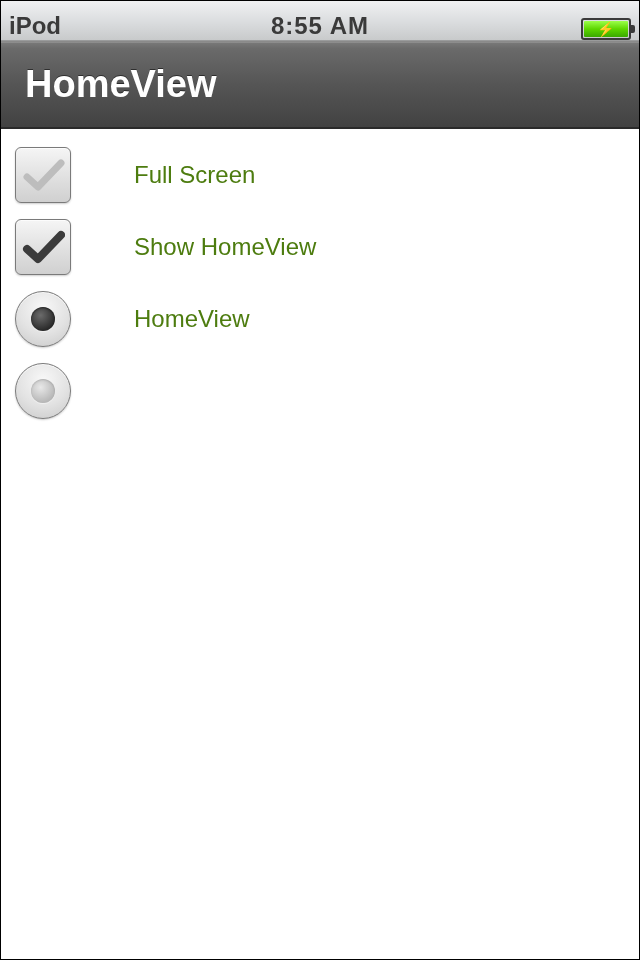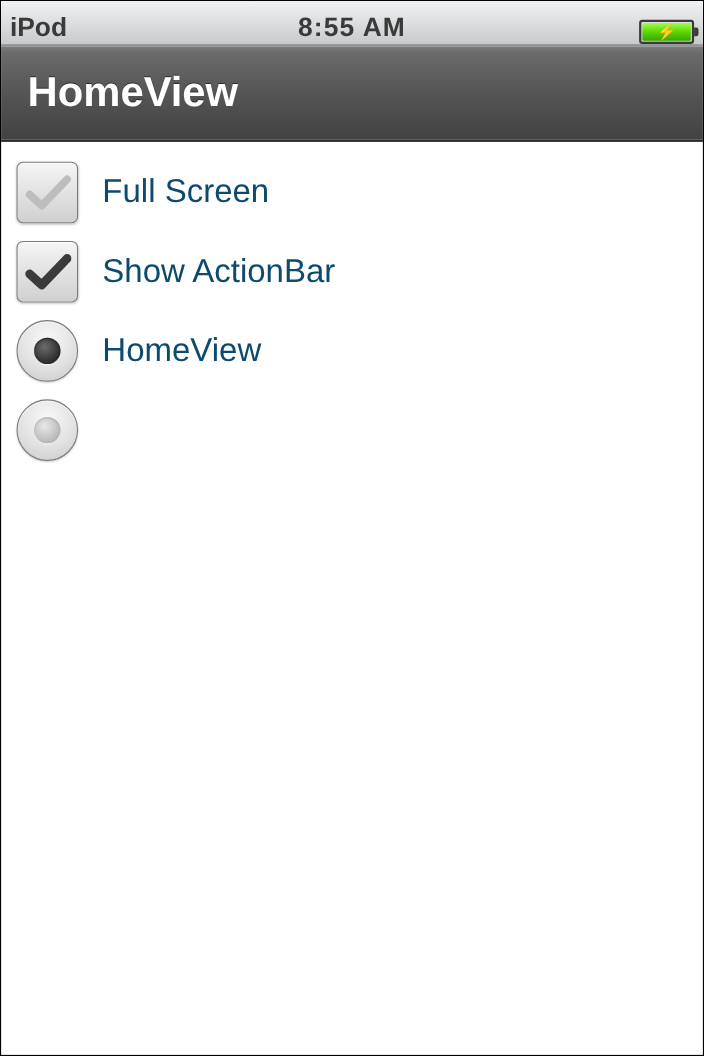--- a/index.html
+++ b/index.html
@@ -104,22 +104,23 @@
     }
     .radio-dot.selected {
       background: radial-gradient(circle at 40% 35%, #6b6b6b 0%, #2b2b2b 70%);
       box-shadow: 0 1px 1px rgba(255,255,255,0.5), inset 0 1px 2px rgba(0,0,0,0.5);
     }
     .radio-dot.unselected {
       background: radial-gradient(circle at 40% 35%, #e8e8e8 0%, #b8b8b8 70%);
       box-shadow: 0 1px 1px rgba(255,255,255,0.5), inset 0 1px 2px rgba(0,0,0,0.15);
     }
     .label {
-      font-size: 30px;
-      color: #0c4a6e;
+      font-size: 24px;
+      color: #4d7c0f;
+      margin-left: 41px;
     }
   </style>
 </head>
 <body>
 
 <div class="status-bar">
   <div class="status-left">iPod</div>
   <div class="status-center">8:55 AM</div>
   <div class="status-right">
     <span class="battery">
@@ -144,21 +145,21 @@
     </div>
     <div class="label">Full Screen</div>
   </div>
 
   <div class="row">
     <div class="checkbox">
       <svg width="44" height="44" viewBox="0 0 44 44">
         <polyline points="6,24 17,34 40,10" fill="none" stroke="#3b3b3b" stroke-width="8" stroke-linecap="round" stroke-linejoin="round"></polyline>
       </svg>
     </div>
-    <div class="label">Show ActionBar</div>
+    <div class="label">Show HomeView</div>
   </div>
 
   <div class="row">
     <div class="radio">
       <div class="radio-dot selected"></div>
     </div>
     <div class="label">HomeView</div>
   </div>
 
   <div class="row">

